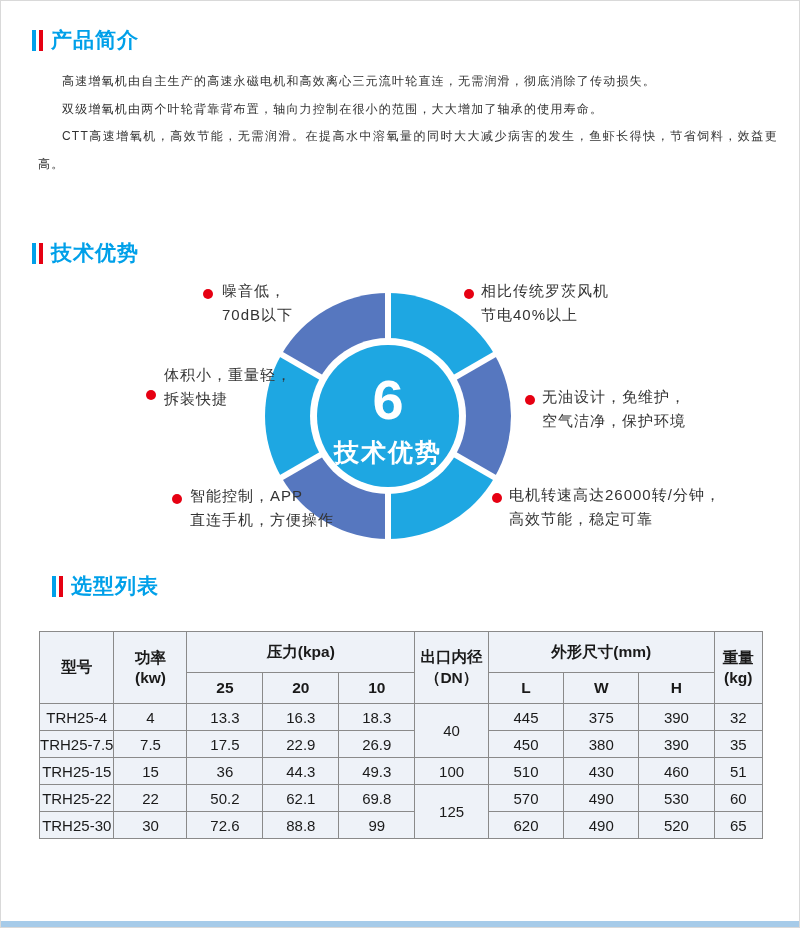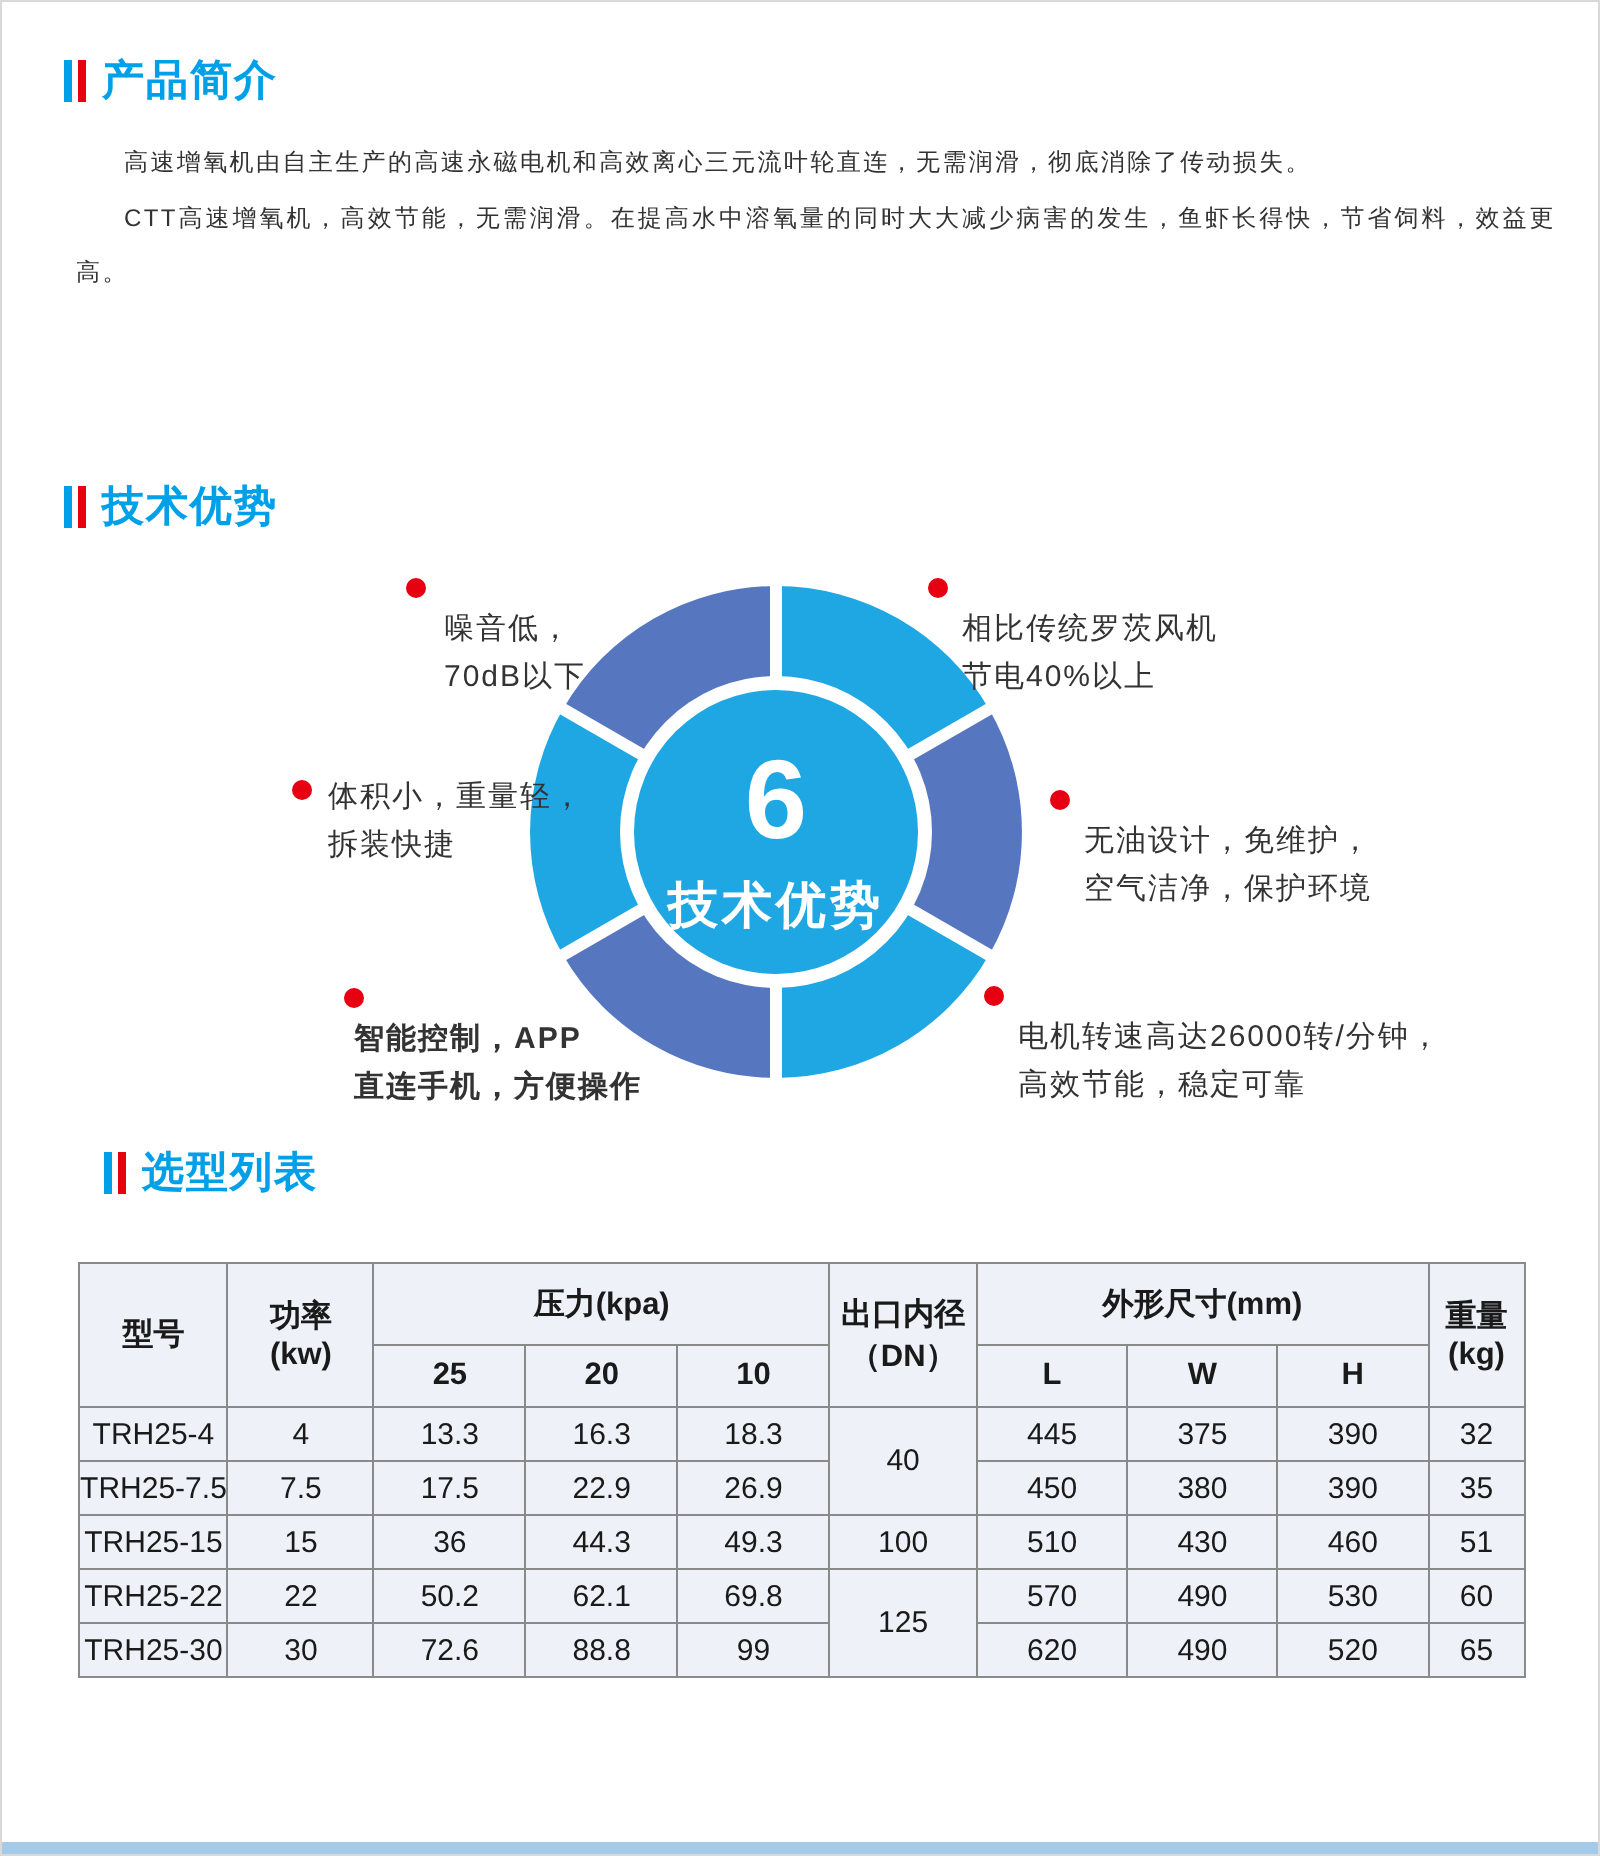--- a/index.html
+++ b/index.html
@@ -31,21 +31,21 @@
   .intro-text {
     position: absolute;
     left: 37px; top: 67px; width: 740px;
     font-size: 12px; line-height: 27.5px; letter-spacing: 1.2px;
     color: #333; text-align: justify;
   }
   .intro-text p { text-indent: 2em; }
   
   .diagram { position: absolute; left: 0; top: 268px; width: 800px; height: 300px; }
   .donut { position: absolute; left: 262px; top: 22px; width: 250px; height: 250px; }
-  .adv-label { position: absolute; font-size: 15px; line-height: 24px; color: #333; letter-spacing: 1px; margin-top: 24px; }
+  .adv-label { position: absolute; font-size: 15px; line-height: 24px; color: #333; letter-spacing: 1px; }
   .adv-dot { position: absolute; width: 10px; height: 10px; border-radius: 50%; background: #E60012; }
   .donut text { font-weight: bold; fill: #fff; }
   
   .sel-table {
     position: absolute; left: 38px; top: 630px; width: 724px;
     border-collapse: collapse; table-layout: fixed;
     font-size: 15px; color: #1a1a1a; text-align: center;
   }
   .sel-table th, .sel-table td {
     border: 1px solid #8a8a8a;
@@ -65,20 +65,21 @@
 <div class="page">
 
   <div class="section-title" style="top:27px;">
     <span class="bar blue"></span>
     <span class="bar red"></span>
     <h2>产品简介</h2>
   </div>
 
   <div class="intro-text">
     <p>高速增氧机由自主生产的高速永磁电机和高效离心三元流叶轮直连，无需润滑，彻底消除了传动损失。</p>
+    <p>双级增氧机由两个叶轮背靠背布置，轴向力控制在很小的范围，大大增加了轴承的使用寿命。</p>
     <p>CTT高速增氧机，高效节能，无需润滑。在提高水中溶氧量的同时大大减少病害的发生，鱼虾长得快，节省饲料，效益更高。</p>
   </div>
 
   <div class="section-title" style="top:240px;">
     <span class="bar blue"></span>
     <span class="bar red"></span>
     <h2>技术优势</h2>
   </div>
 
   <div class="diagram">
@@ -122,21 +123,21 @@
       <div>拆装快捷</div>
     </div>
 
     <span class="adv-dot" style="left:524px; top:126px;"></span>
     <div class="adv-label" style="left:541px; top:116px;">
       <div>无油设计，免维护，</div>
       <div>空气洁净，保护环境</div>
     </div>
 
     <span class="adv-dot" style="left:171px; top:225px;"></span>
-    <div class="adv-label" style="left:176px; top:215px;font-weight:bold;">
+    <div class="adv-label" style="left:189px; top:215px;">
       <div>智能控制，APP</div>
       <div>直连手机，方便操作</div>
     </div>
 
     <span class="adv-dot" style="left:491px; top:224px;"></span>
     <div class="adv-label" style="left:508px; top:214px;">
       <div>电机转速高达26000转/分钟，</div>
       <div>高效节能，稳定可靠</div>
     </div>
   </div>

